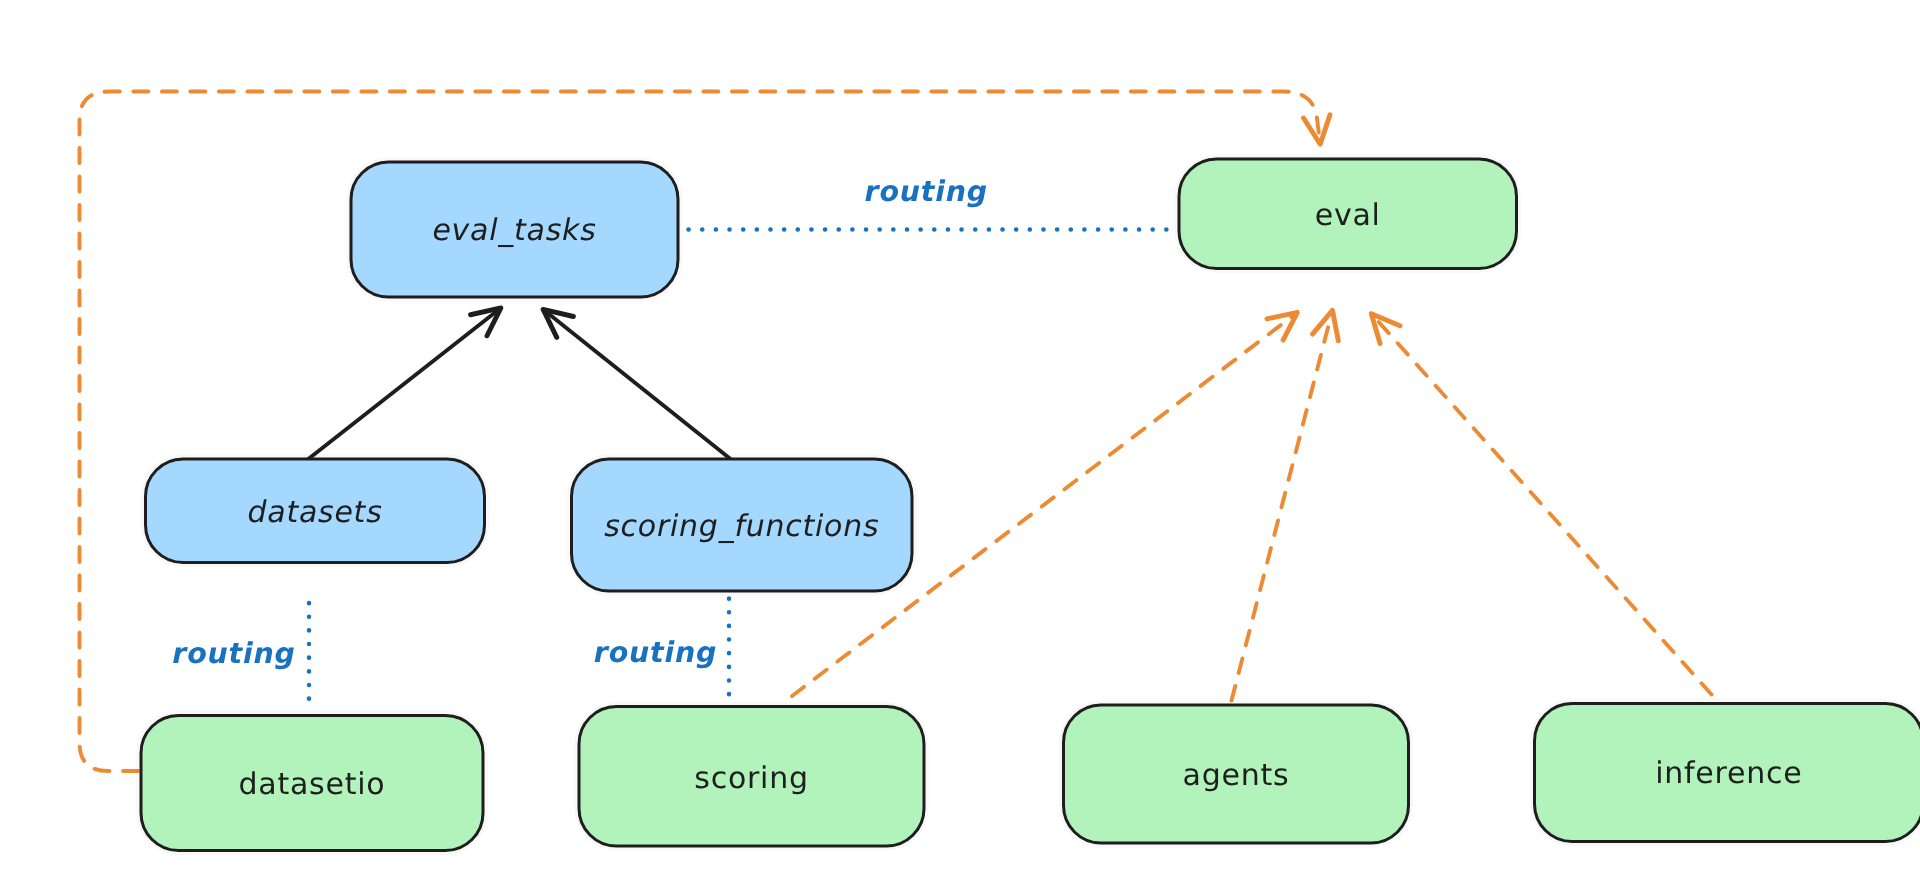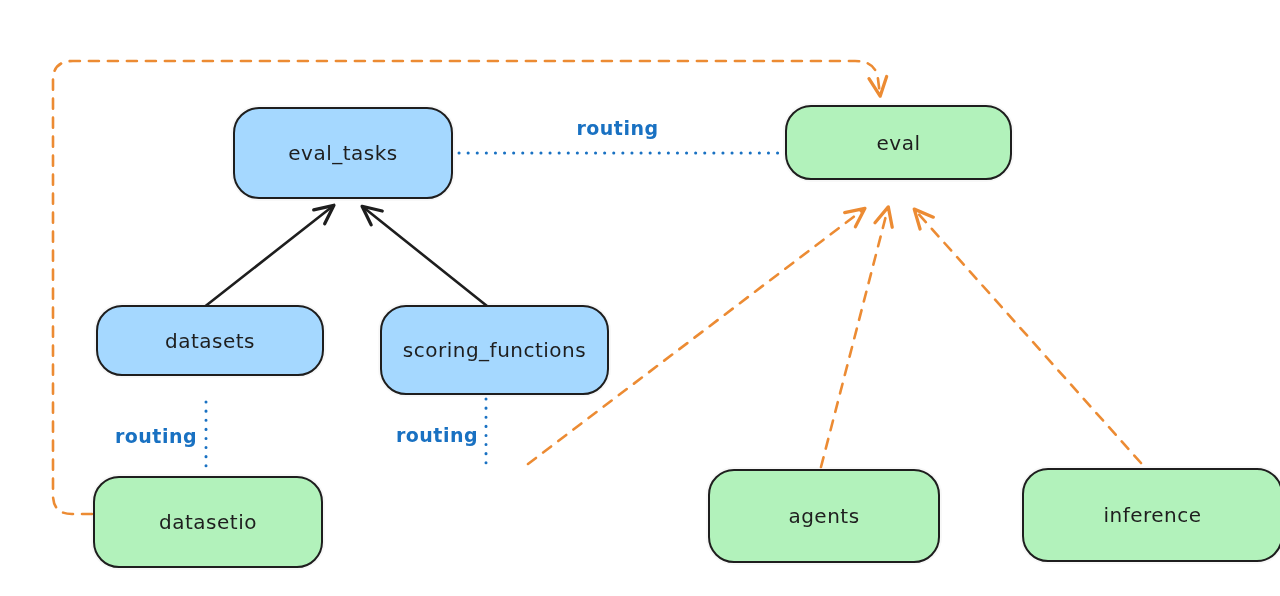--- a/index.html
+++ b/index.html
@@ -20,36 +20,37 @@
   }
   .node {
     position: absolute;
     border: 2.5px solid #1e1e1e;
     border-radius: 26px;
     display: flex;
     align-items: center;
     justify-content: center;
     box-shadow: 0 0 0 2px rgba(30,30,30,0.03);
   }
-  .node-blue  { background: #a5d8ff; }
+  .node-blue  { background: #a5d8ff; font-style: italic; }
   .node-green { background: #b2f2bb; }
   .node-label {
     color: #1e1e1e;
     font-size: 20px;
     letter-spacing: 0.5px;
     white-space: nowrap;
   }
   .edge-label {
     position: absolute;
     color: #1971c2;
     font-size: 19px;
     font-weight: 700;
     letter-spacing: 0.5px;
     text-align: center;
     white-space: nowrap;
+    font-style: italic;
   }
 </style>
 </head>
 <body>
 
 <div class="canvas">
 
   <svg class="edges-svg" viewBox="0 0 1280 596" xmlns="http://www.w3.org/2000/svg">
     <defs>
       <marker id="ah-black" viewBox="0 0 10 10" refX="8.5" refY="5" markerWidth="9" markerHeight="9" orient="auto-start-reverse">
@@ -86,20 +87,23 @@
   </div>
 
   <div class="node node-green" style="left:93px;top:476px;width:230px;height:92px">
     <span class="node-label">datasetio</span>
   </div>
 
   <div class="node node-blue" style="left:380px;top:305px;width:229px;height:90px">
     <span class="node-label">scoring_functions</span>
   </div>
 
+  <div class="node node-green" style="left:385px;top:470px;width:232px;height:95px">
+    <span class="node-label">scoring</span>
+  </div>
 
   <div class="node node-green" style="left:708px;top:469px;width:232px;height:94px">
     <span class="node-label">agents</span>
   </div>
 
   <div class="node node-green" style="left:1022px;top:468px;width:261px;height:94px">
     <span class="node-label">inference</span>
   </div>
 
   <span class="edge-label" style="left:570px;top:117px;width:95px">routing</span>

